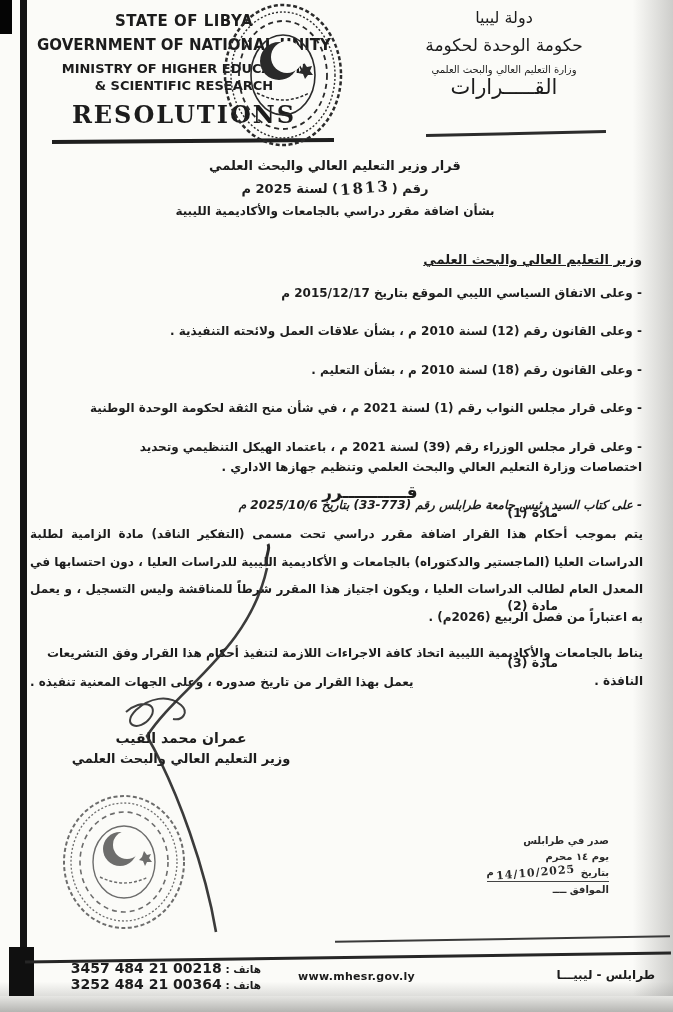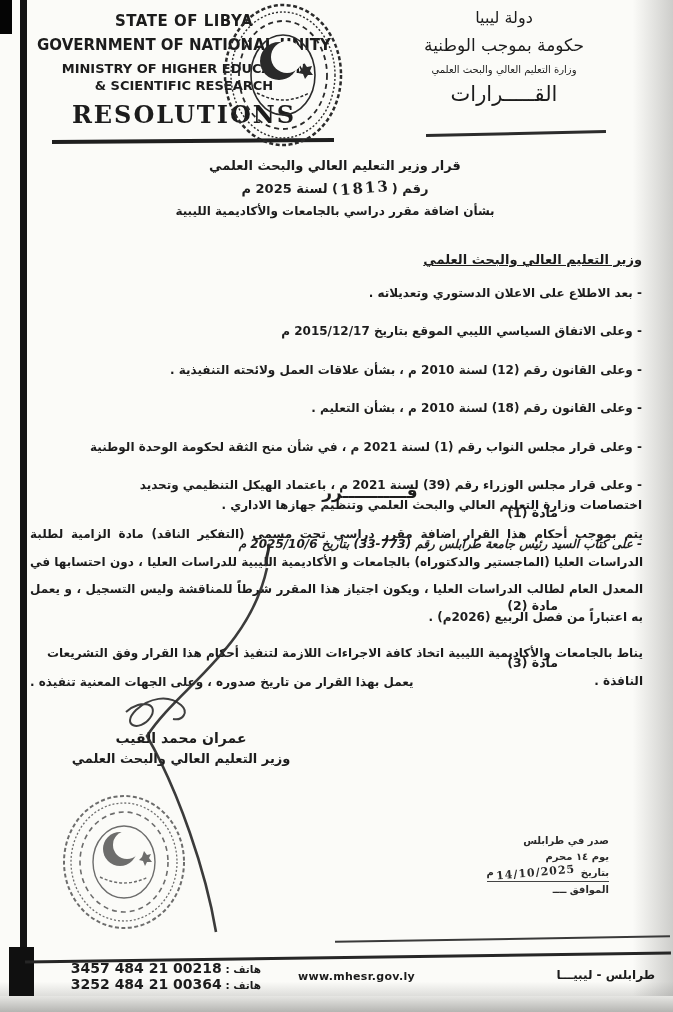--- a/index.html
+++ b/index.html
@@ -25,21 +25,21 @@
   .hdr-en .l2 { font-size:15px; margin-top:6px; }
   .hdr-en .l3 { font-size:13px; margin-top:7px; }
   .hdr-en .l4 { font-size:13px; margin-top:2px; }
   .hdr-en .l5 { font-family:"DejaVu Serif", serif; font-size:24px; letter-spacing:2px; margin-top:7px; }
   .hdr-en-rule { position:absolute; left:52px; top:139px; width:282px; height:4px; background:#1f1f1f; transform:rotate(-.4deg); }
 
   .hdr-ar { position:absolute; left:388px; top:8px; width:232px; text-align:center; font-weight:normal; direction:rtl; }
   .hdr-ar .l1 { font-size:16px; }
   .hdr-ar .l2 { font-size:17px; margin-top:8px; }
   .hdr-ar .l3 { font-size:10px; margin-top:9px; }
-  .hdr-ar .l4 { font-size:21px; margin-top:7px; }
+  .hdr-ar .l4 { font-size:21px; }
   .hdr-ar-rule { position:absolute; left:426px; top:132px; width:180px; height:3px; background:#2c2c2c; transform:rotate(-1.2deg); }
 
   .seal-top { position:absolute; left:221px; top:1px; width:124px; height:148px; }
   .seal-bottom { position:absolute; left:60px; top:793px; width:130px; height:138px; opacity:.85; }
 
   
   .title { position:absolute; left:110px; top:158px; width:450px; text-align:center; direction:rtl; font-weight:bold; }
   .title .t1 { font-size:13px; }
   .title .t2 { font-size:13px; margin-top:6px; }
   .title .t3 { font-size:12px; margin-top:7px; }
@@ -113,36 +113,35 @@
       <ellipse cx="62" cy="74" rx="32" ry="40" class="ink" stroke-width="1.6"></ellipse>
       <circle cx="58" cy="60" r="19" fill="#2a2a2a"></circle>
       <circle cx="66" cy="56" r="16" fill="#fbfbf8"></circle>
       <path d="M83 62 l3 4 5 -1 -2 5 3 4 -5 0 -3 4 -2 -5 -5 -1 4 -4 z" fill="#2a2a2a"></path>
       <path d="M36 92 q26 14 52 0" class="ink" stroke-width="1.5" stroke-dasharray="3 2"></path>
     </svg>
   </div>
 
   <div class="hdr-ar">
     <div class="l1">دولة ليبيا</div>
-    <div class="l2">حكومة بموجب الوطنية</div>
+    <div class="l2">حكومة الوحدة لحكومة</div>
     <div class="l3">وزارة التعليم العالي والبحث العلمي</div>
     <div class="l4">القـــــرارات</div>
   </div>
   <div class="hdr-ar-rule"></div>
 
   <div class="title">
     <div class="t1">قرار وزير التعليم العالي والبحث العلمي</div>
     <div class="t2"><span>رقم (</span><span class="hand">1813</span><span>) لسنة 2025 م</span></div>
     <div class="t3">بشأن اضافة مقرر دراسي بالجامعات والأكاديمية الليبية</div>
   </div>
 
   <div class="preamble">
     <h3>وزير التعليم العالي والبحث العلمي</h3>
     <ul>
-      <li>بعد الاطلاع على الاعلان الدستوري وتعديلاته .</li>
       <li>وعلى الاتفاق السياسي الليبي الموقع بتاريخ 2015/12/17 م</li>
       <li>وعلى القانون رقم (12) لسنة 2010 م ، بشأن علاقات العمل ولائحته التنفيذية .</li>
       <li>وعلى القانون رقم (18) لسنة 2010 م ، بشأن التعليم .</li>
       <li>وعلى قرار مجلس النواب رقم (1) لسنة 2021 م ، في شأن منح الثقة لحكومة الوحدة الوطنية</li>
       <li>وعلى قرار مجلس الوزراء رقم (39) لسنة 2021 م ، باعتماد الهيكل التنظيمي وتحديد اختصاصات وزارة التعليم العالي والبحث العلمي وتنظيم جهازها الاداري .</li>
       <li class="last">على كتاب السيد رئيس جامعة طرابلس رقم (773-33) بتاريخ 2025/10/6 م</li>
     </ul>
   </div>
 
   <div class="decree-word">قـــــــــــرر</div>

